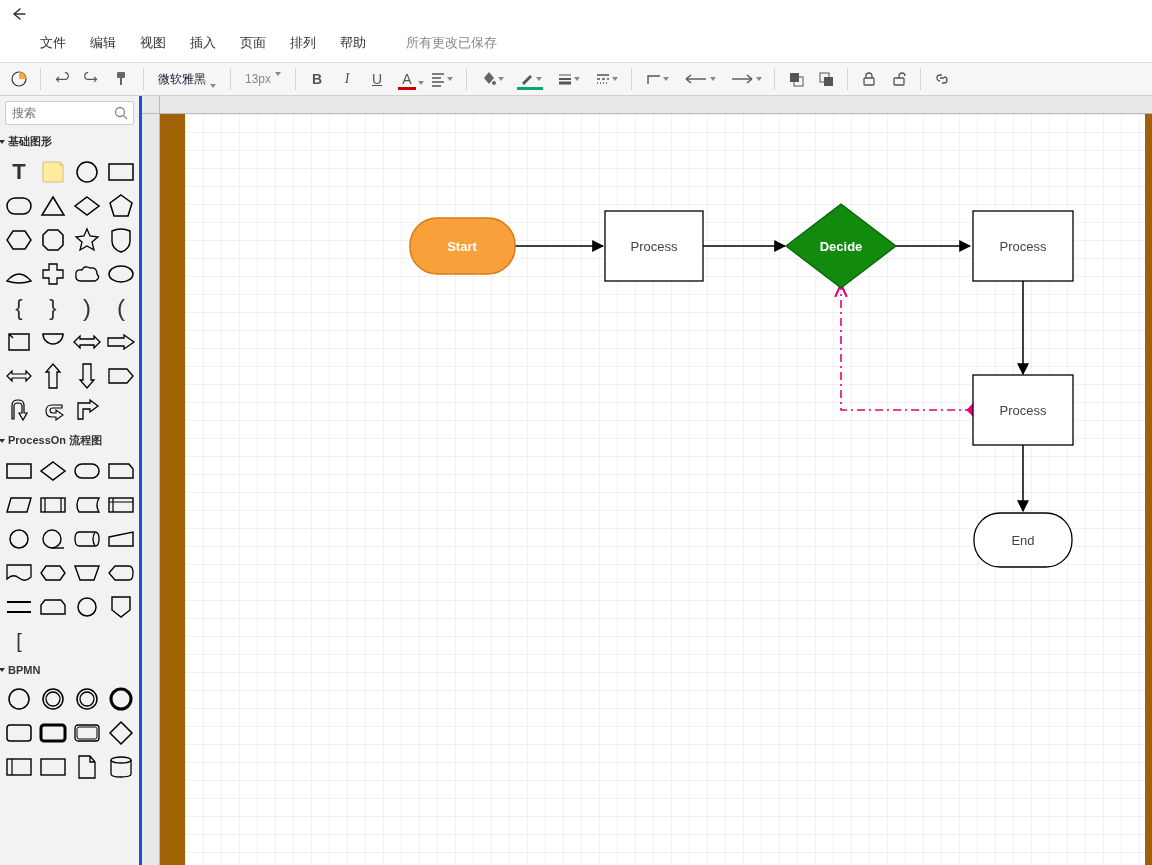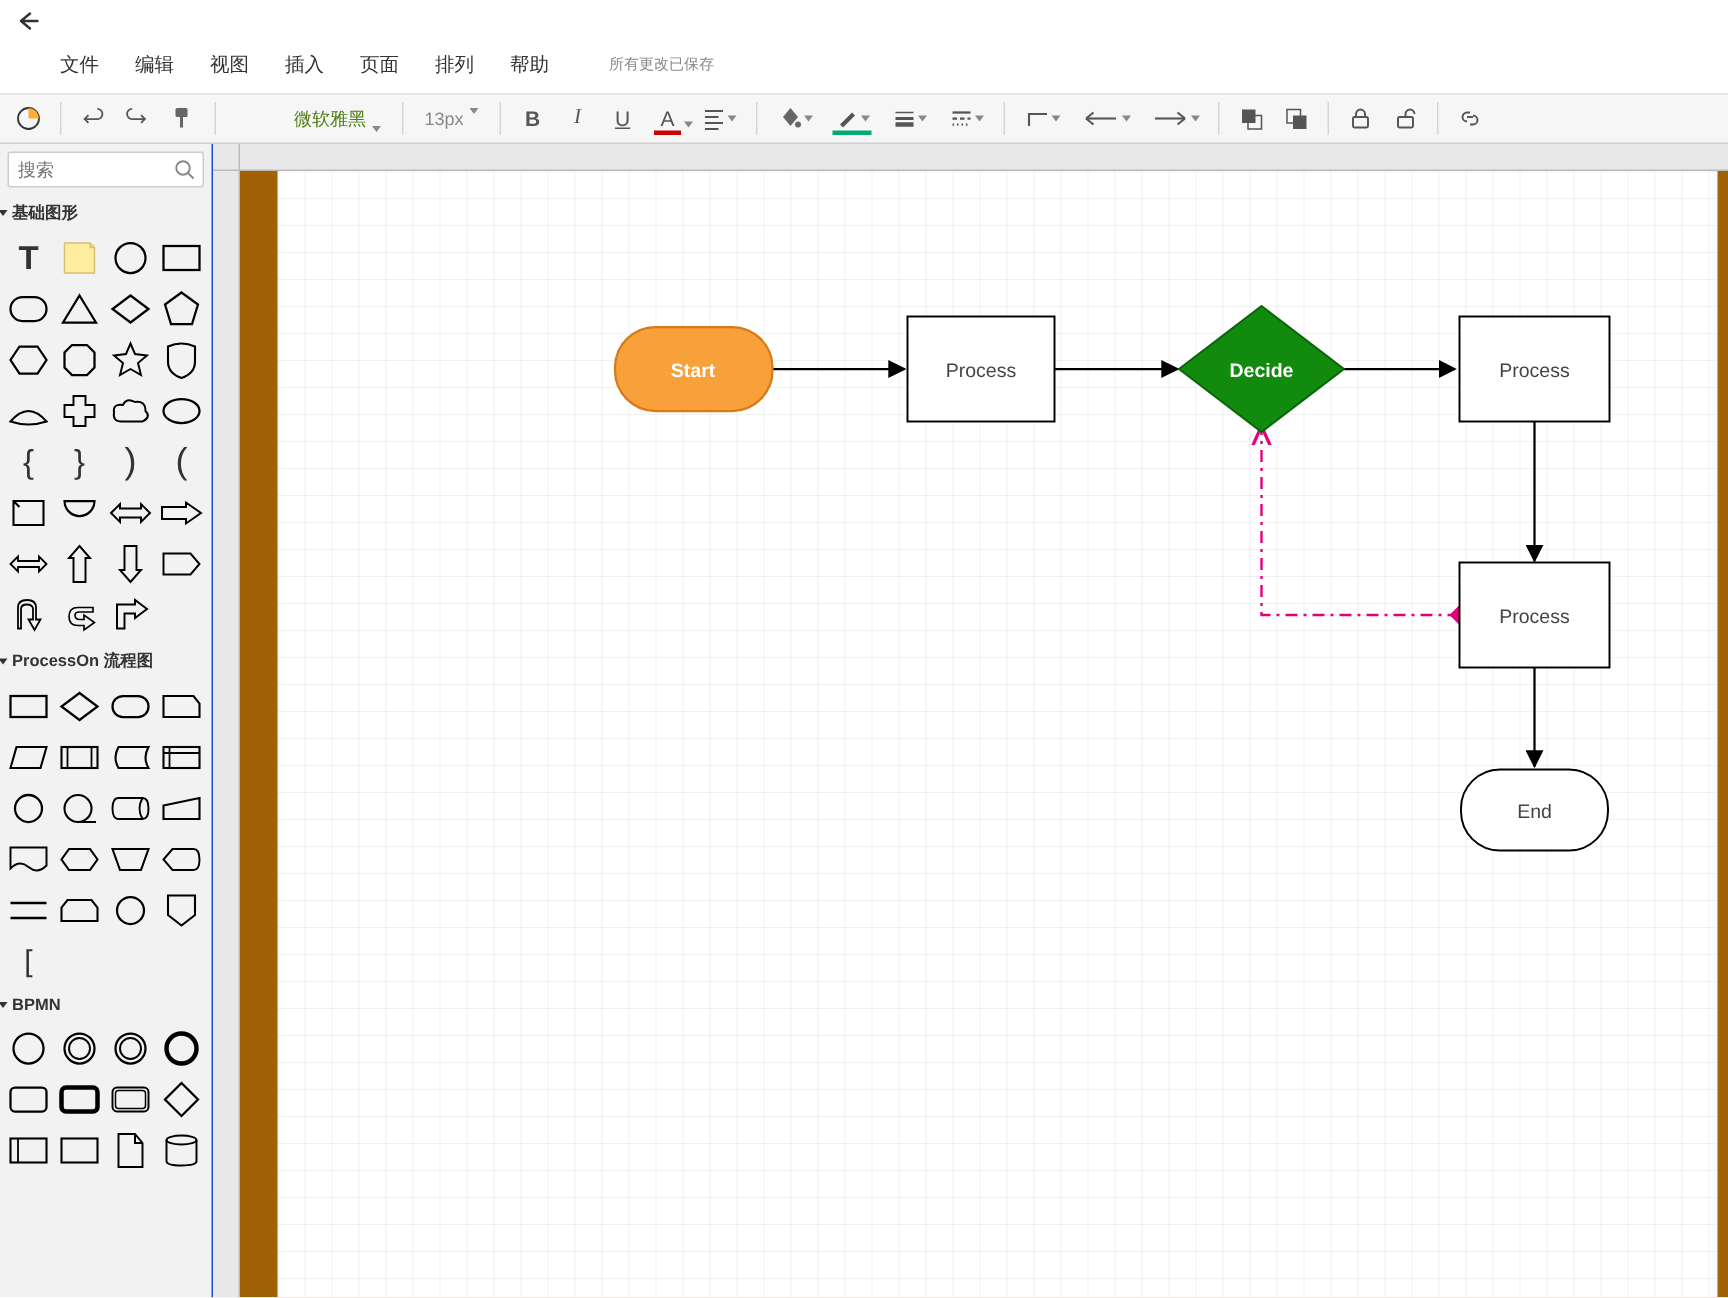--- a/index.html
+++ b/index.html
@@ -7,33 +7,33 @@
 
 
 .titlebar { height: 28px; display: flex; align-items: center; padding: 4px 8px; }
 .titlebar .back-icon { width: 18px; height: 18px; margin-right: 6px; }
 .titlebar .app-title { font-size: 17px; color: #333; }
 .titlebar .app-title b { font-weight: 600; }
 
 
 .menubar { display: flex; align-items: center; padding: 4px 10px 8px 36px; gap: 16px; font-family: Liberation Mono, monospace; }
 .menubar .menu-item { font-size: 13px; color: #333; cursor: pointer; padding: 2px 4px; }
-.menubar .save-status { color: #888; margin-left: 20px; font-size: 10px; }
+.menubar .save-status { color: #888; margin-left: 20px; font-size: 13px; }
 
 
 .toolbar { height: 34px; background: #f6f6f6; border-top: 1px solid #e0e0e0; border-bottom: 1px solid #d0d0d0; display: flex; align-items: center; padding: 0 6px; gap: 4px; }
 .toolbar .sep { width: 1px; height: 22px; background: #d5d5d5; margin: 0 4px; }
 .toolbar .tbtn { width: 26px; height: 26px; display: flex; align-items: center; justify-content: center; border-radius: 2px; cursor: pointer; position: relative; }
-.toolbar .font-select { font-size: 12px; color: #4d7c0f; padding: 2px 6px; display: flex; align-items: flex-end; gap: 4px; margin-left: 38px; }
+.toolbar .font-select { font-size: 12px; color: #0f172a; padding: 2px 6px; display: flex; align-items: flex-end; gap: 4px; }
 .toolbar .font-size-sel { font-size: 12px; color: #888; padding: 2px 6px; display: flex; align-items: flex-start; gap: 4px; }
 .toolbar .caret { width: 0; height: 0; border-left: 3px solid transparent; border-right: 3px solid transparent; border-top: 4px solid #888; }
 .toolbar .color-underline { position: absolute; bottom: 2px; left: 4px; right: 4px; height: 3px; }
 
 
-.sidebar { position: absolute; left: 0; top: 96px; width: 142px; bottom: 0; background: #f2f2f2; border-right: 1px solid #1d4ed8; overflow: hidden; }
+.sidebar { position: absolute; left: 0; top: 96px; width: 142px; bottom: 0; background: #f2f2f2; border-right: 3px solid #1d4ed8; overflow: hidden; }
 .sidebar .search { padding: 5px; }
 .sidebar .search-wrap { position: relative; background: #fff; border: 1px solid #ccc; border-radius: 2px; height: 24px; }
 .sidebar .search-wrap input { width: 100%; border: none; outline: none; height: 22px; padding: 0 24px 0 6px; font-size: 12px; background: transparent; }
 .sidebar .search-wrap .s-icon { position: absolute; right: 4px; top: 3px; }
 .sidebar .section-header { font-size: 11px; font-weight: bold; padding: 4px 0; color: #333; display: flex; align-items: center; gap: 4px; }
 .sidebar .section-header .tri { width: 0; height: 0; border-left: 4px solid #333; border-top: 3px solid transparent; border-bottom: 3px solid transparent; transform: rotate(90deg); }
 .shape-grid { display: grid; grid-template-columns: repeat(4, 34px); gap: 0; padding: 2px 2px; }
 .shape-cell { width: 34px; height: 34px; display: flex; align-items: center; justify-content: center; cursor: grab; }
 
 

